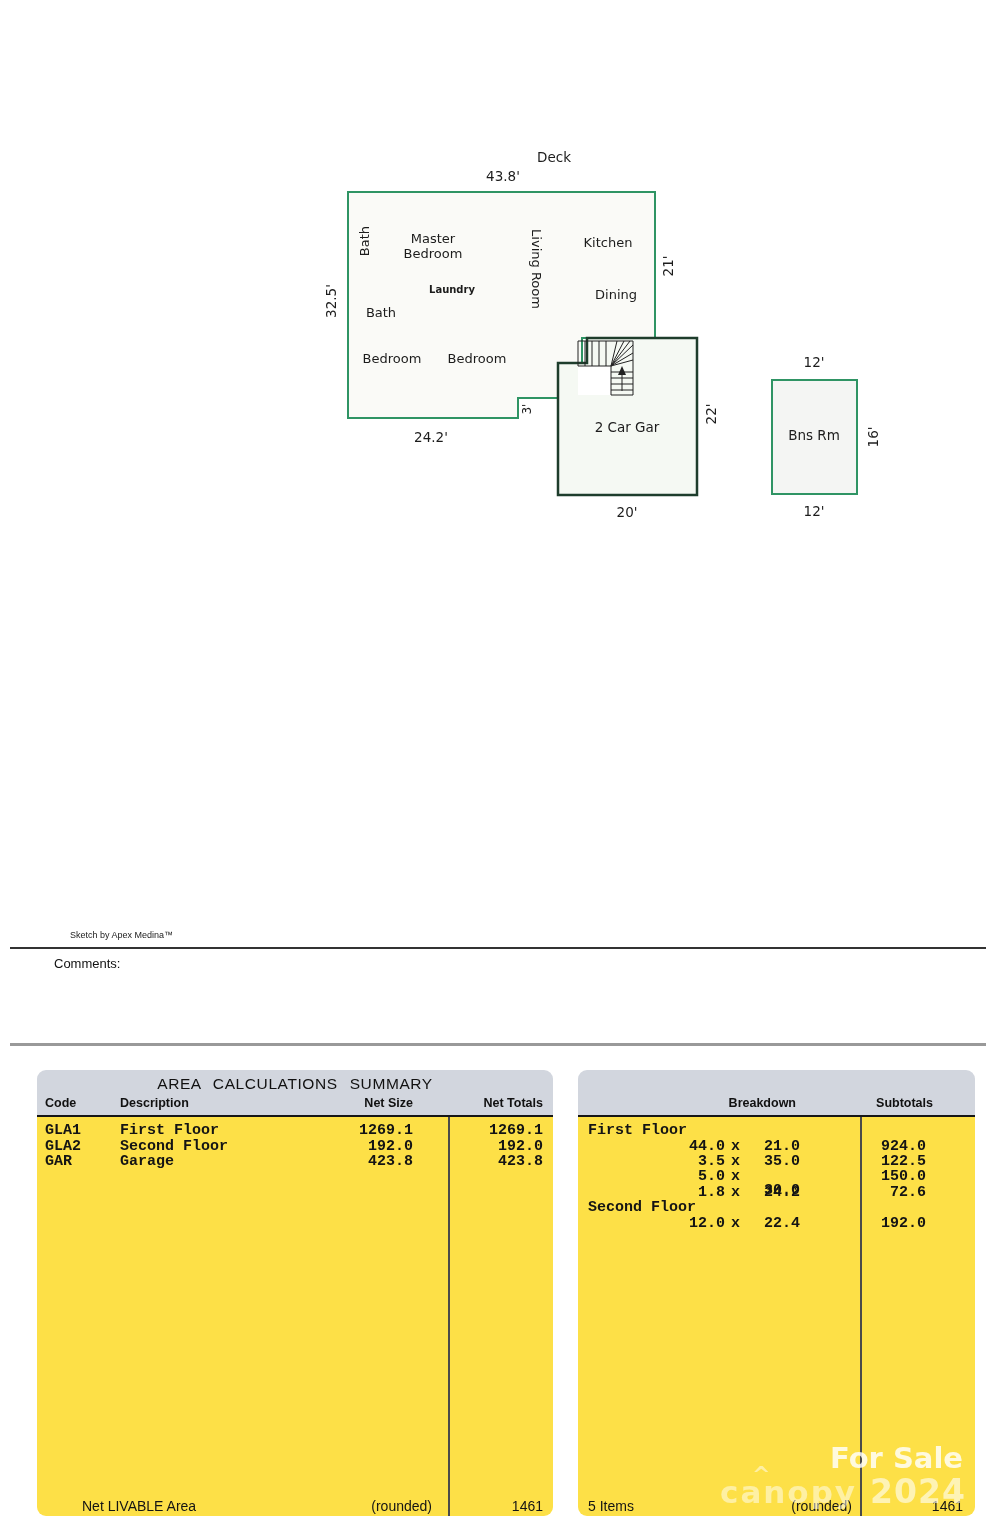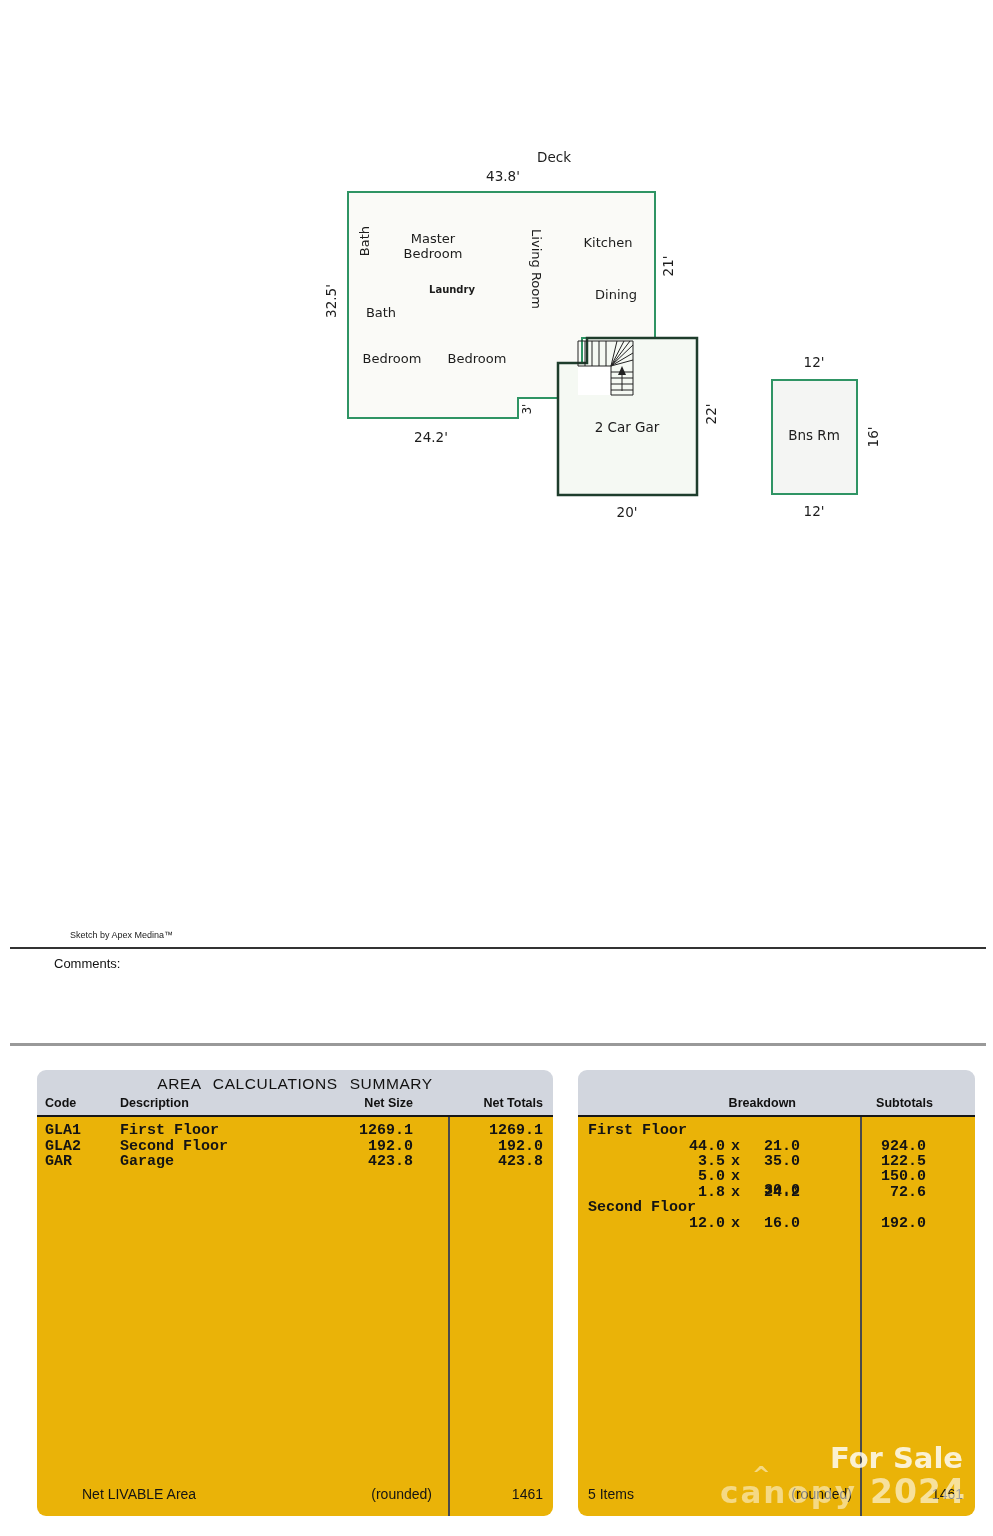--- a/index.html
+++ b/index.html
@@ -8,27 +8,27 @@
   .abs { position:absolute; }
   svg text { font-family:"DejaVu Sans",sans-serif; fill:#1c1c1c; }
 
   
   .tbl { position:absolute;text-decoration:underline; }
   .tbl-head { position:absolute; left:0; top:0; right:0; height:47px; background:#d2d6de;
               border-radius:9px 9px 0 0; border-bottom:2px solid #161616; box-sizing:border-box; }
   .tbl-title { position:absolute; top:5px; left:0; width:100%; text-align:center;
                font-size:15.5px; letter-spacing:.6px; word-spacing:7px; color:#111; }
   .th { position:absolute; top:26px; font-size:12.5px; font-weight:bold; color:#111; }
-  .tbl-body { position:absolute; left:0; top:47px; right:0; bottom:0; background:#eab308;
+  .tbl-body { position:absolute; left:0; top:47px; right:0; bottom:0; background:#fde047;
               border-radius:0 0 9px 9px; }
   .vdiv { position:absolute; top:0; bottom:0; width:1.5px; background:#4a4a4a; }
   .mono { position:absolute; font-family:"Liberation Mono",monospace; font-weight:bold;
           font-size:15px; line-height:16px; color:#141414; white-space:pre; }
   .ra { text-align:right; }
-  .ft { position:absolute; font-size:14px; color:#141414; }
+  .ft { position:absolute; font-size:14px; color:#141414;margin-top:12px; }
 
   .credit { position:absolute; font-size:9px; color:#222; }
   .hline { position:absolute; background:#333; }
   .comments { position:absolute; font-size:13px; color:#111;margin-left:32px; }
 
   .wm { position:absolute; font-family:"DejaVu Sans",sans-serif; font-weight:bold; z-index:5; }
 </style>
 </head>
 <body>
 
@@ -156,21 +156,21 @@
         <span class="mono" style="left:153px; top:68px">x</span>
         <span class="mono ra" style="left:142px; top:68px; width:80px">24.2</span>
         <span class="mono ra" style="left:268px; top:68px; width:80px">72.6</span>
       </div>
 
       <span class="mono" style="left:10px; top:83px">Second Floor</span>
 
       <div>
         <span class="mono ra" style="left:67px; top:99px; width:80px">12.0</span>
         <span class="mono" style="left:153px; top:99px">x</span>
-        <span class="mono ra" style="left:142px; top:99px; width:80px">16.0</span>
+        <span class="mono ra" style="left:142px; top:99px; width:80px">22.4</span>
         <span class="mono ra" style="left:268px; top:99px; width:80px">192.0</span>
       </div>
 
       <div>
         <span class="ft" style="left:10px; top:369px">5 Items</span>
         <span class="ft ra" style="left:174px; top:369px; width:100px">(rounded)</span>
         <span class="ft ra" style="left:305px; top:369px; width:80px">1461</span>
       </div>
     </div>
   </div>

